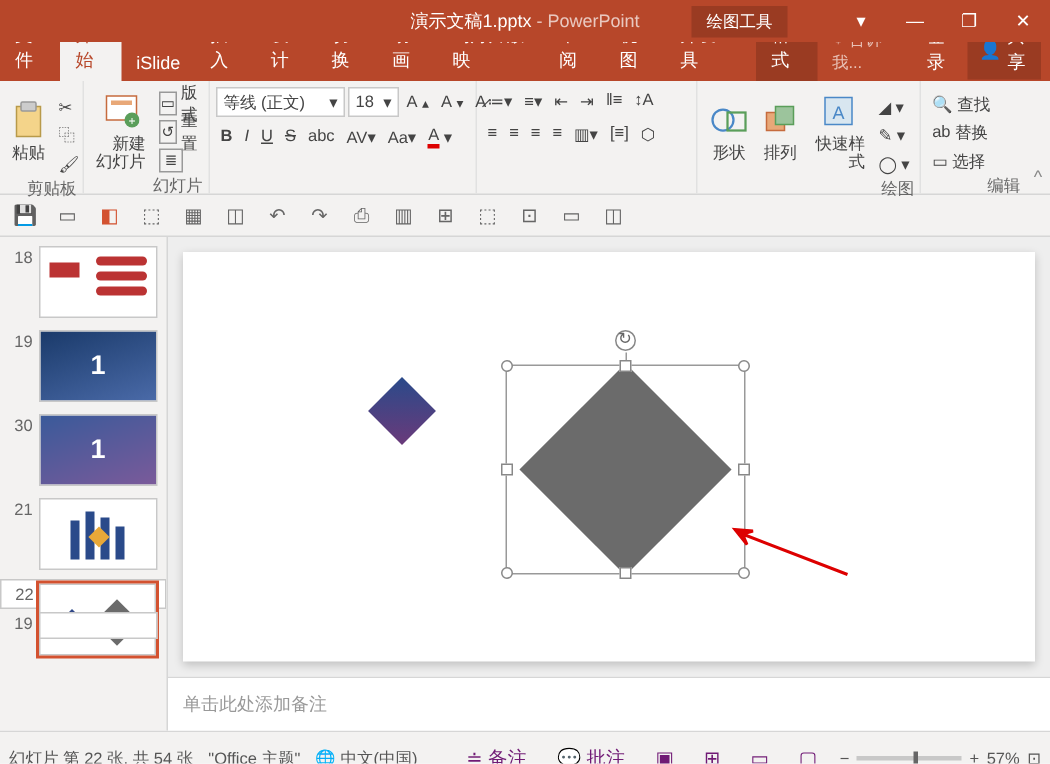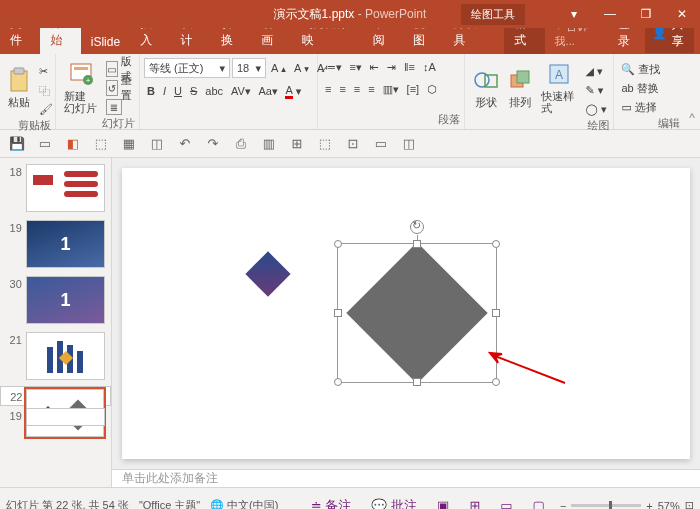--- a/index.html
+++ b/index.html
@@ -18,21 +18,21 @@
 .tabbar .spacer{flex:1}
 .tabbar .right{display:flex;align-items:center;padding-right:6px}
 .tabbar .right .acct{padding:4px 8px;font-size:12px}
 .tabbar .right .share{background:#9a3b22;padding:3px 8px;font-size:12px;display:flex;align-items:center;gap:4px}
 .ribbon{height:76px;background:#f3f2f1;border-bottom:1px solid #d6d6d6;display:flex}
 .group{border-right:1px solid #e1e1e1;display:flex;flex-direction:column;padding:2px 4px 0}
 .group .body{flex:1;display:flex;align-items:flex-start;gap:2px;padding-top:2px}
 .group .label{text-align:right;font-size:11px;color:#666;padding-bottom:2px;position:relative}
 .bigbtn{display:flex;flex-direction:column;align-items:center;justify-content:center;padding:2px 4px;height:58px;cursor:pointer}
 .bigbtn .ic{height:28px;display:flex;align-items:center;justify-content:center}
-.bigbtn .lbl{font-size:11px;line-height:12px;text-align:left;margin-top:2px}
+.bigbtn .lbl{font-size:11px;line-height:12px;text-align:right;margin-top:2px}
 .stack{display:flex;flex-direction:column;gap:1px}
 .smbtn{display:flex;align-items:center;gap:3px;padding:1px 3px;font-size:11px;cursor:pointer;height:18px}
 .row{display:flex;align-items:center;gap:2px}
 .sel{border:1px solid #c8c8c8;background:#fff;height:20px;display:flex;align-items:center;padding:0 4px;font-size:11px;gap:3px}
 .sq{width:16px;height:16px;border:1px solid #999;display:flex;align-items:center;justify-content:center;font-size:10px}
 .qat{height:28px;background:#f3f2f1;border-bottom:1px solid #d6d6d6;display:flex;align-items:center;gap:10px;padding:0 8px;color:#666}
 .qat .q{width:18px;text-align:center;font-size:13px}
 .work{display:flex;height:329px}
 .thumbs{width:112px;background:#f3f2f1;border-right:1px solid #d6d6d6;overflow:hidden;padding:4px 0}
 .thumb{display:flex;gap:4px;padding:2px 6px 6px;align-items:flex-start}
@@ -47,21 +47,21 @@
 .selbox .h{position:absolute;width:8px;height:8px;background:#fff;border:1px solid #888;border-radius:50%}
 .selbox .h.tl{left:-4px;top:-4px}.selbox .h.tr{right:-4px;top:-4px}.selbox .h.bl{left:-4px;bottom:-4px}.selbox .h.br{right:-4px;bottom:-4px}
 .selbox .h.tm{left:50%;top:-4px;margin-left:-4px;border-radius:0}.selbox .h.bm{left:50%;bottom:-4px;margin-left:-4px;border-radius:0}
 .selbox .h.ml{left:-4px;top:50%;margin-top:-4px;border-radius:0}.selbox .h.mr{right:-4px;top:50%;margin-top:-4px;border-radius:0}
 .selbox .rot{position:absolute;left:50%;top:-24px;margin-left:-7px;width:14px;height:14px;border:1px solid #888;border-radius:50%;background:#fff}
 .selbox .rot::after{content:"↻";position:absolute;left:1px;top:-2px;font-size:11px;color:#666}
 .selbox .rot::before{content:"";position:absolute;left:50%;top:14px;width:1px;height:6px;background:#999}
 .bigshape{position:absolute;left:50%;top:50%;width:100px;height:100px;background:#6b6b6b;transform:translate(-50%,-50%) rotate(45deg)}
 .wm{position:absolute;left:50%;top:42%;transform:translate(-50%,-50%);font-size:14px;color:#999;opacity:.6;font-style:italic;letter-spacing:1px}
 .arrow{position:absolute;right:120px;top:180px}
-.notes{height:18px;border-top:1px solid #d6d6d6;background:#fff;display:flex;align-items:center;padding:0 10px;color:#999;font-size:12px}
+.notes{height:36px;border-top:1px solid #d6d6d6;background:#fff;display:flex;align-items:center;padding:0 10px;color:#999;font-size:12px}
 .status{height:36px;background:#f3f2f1;border-top:1px solid #d6d6d6;display:flex;align-items:center;font-size:11px;color:#555;padding:0 6px;gap:10px}
 .status .spacer{flex:1}
 .status .vbtn{padding:0 5px;color:#701a75;font-size:13px}
 .status .zoom{display:flex;align-items:center;gap:5px}
 .status .ztrack{width:70px;height:3px;background:#c8c8c8;position:relative}
 .status .ztrack .zh{position:absolute;left:38px;top:-3px;width:3px;height:9px;background:#666}
 svg{display:block}
 </style>
 </head>
 <body>
@@ -214,21 +214,20 @@
       <div class="row">
         <div class="smbtn">≡</div>
         <div class="smbtn">≡</div>
         <div class="smbtn">≡</div>
         <div class="smbtn">≡</div>
         <div class="smbtn">▥▾</div>
         <div class="smbtn">[≡]</div>
         <div class="smbtn">⬡</div>
       </div>
     </div>
-    <div class="label">段落</div>
   </div>
 
   <div class="group" style="width:150px">
     <div class="body">
       <div class="bigbtn">
         <div class="ic">
             <svg width="26" height="22">
               <circle cx="9" cy="11" r="7" fill="none" stroke="#4a88c7" stroke-width="1.5"></circle>
               <rect x="12" y="6" width="12" height="12" fill="none" stroke="#5a9e5a" stroke-width="1.5"></rect>
             </svg>

